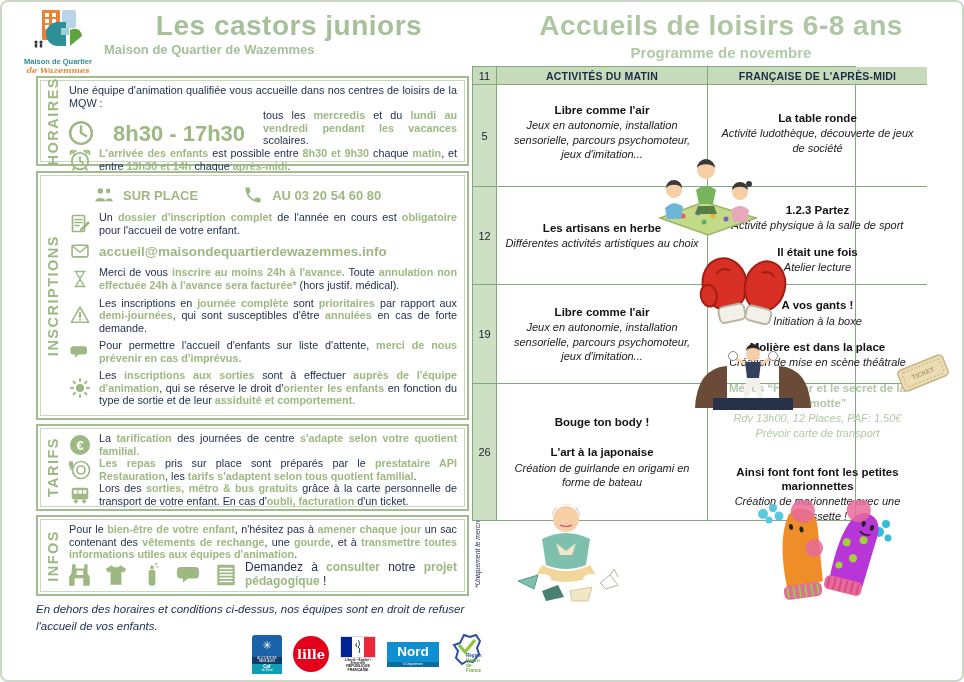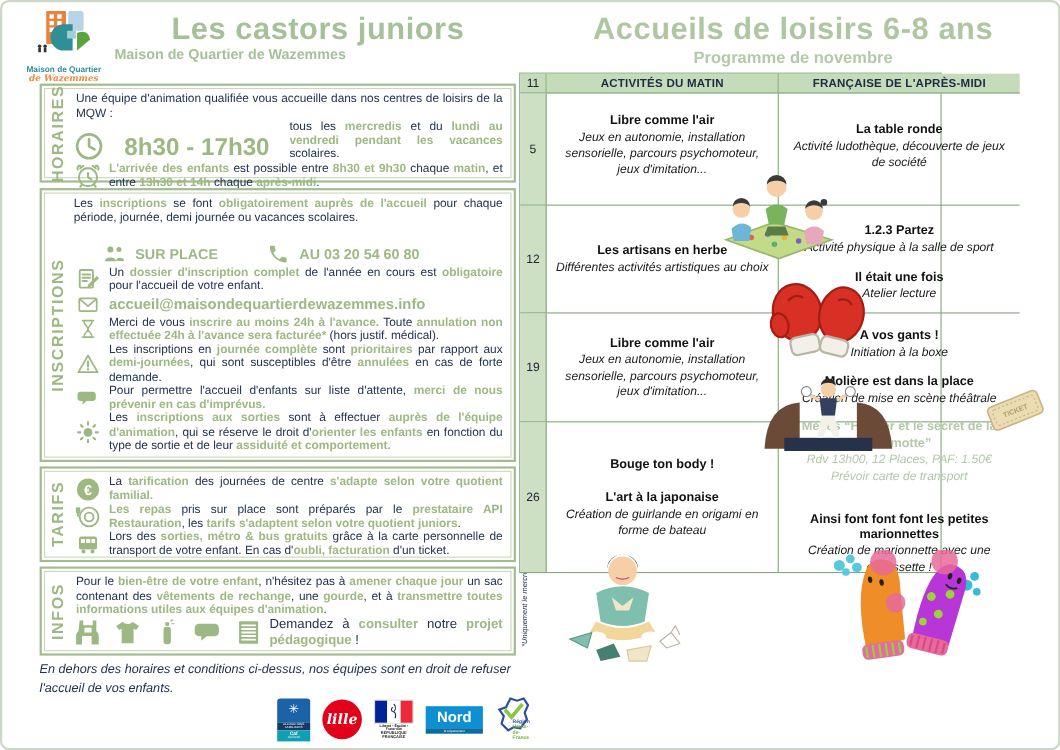--- a/index.html
+++ b/index.html
@@ -38,21 +38,21 @@
   .mailtxt{font-size:13.5px;font-weight:800;color:var(--green)}
   .infos-icons{display:flex;align-items:center;gap:10px}
   .footer-note{position:absolute;left:36px;top:601px;width:430px;font-size:11.5px;font-style:italic;color:var(--dark);line-height:1.45}
   .side-note{position:absolute;left:474px;top:58px;height:530px;writing-mode:vertical-rl;transform:rotate(180deg);font-size:6.8px;font-style:italic;color:var(--dark);white-space:nowrap}
 
   .logos-row{position:absolute;left:252px;top:631px;width:230px;height:46px;display:flex;align-items:center;gap:11px}
   .lg{display:flex;flex-direction:column;align-items:center;line-height:1}
   .caf-top{width:30px;height:22px;background:#1b63a8;border-radius:3px 3px 0 0;color:#fff;font-size:11px;display:flex;align-items:center;justify-content:center}
   .caf-mid{width:30px;height:7px;background:#123c66;color:#fff;font-size:2.8px;display:flex;align-items:center;justify-content:center;text-align:center}
   .caf-bot{width:30px;height:10px;background:#0f9fb4;color:#fff;font-size:4.5px;font-weight:700;display:flex;flex-direction:column;align-items:center;justify-content:center}
-  .lille-circle{width:36px;height:36px;border-radius:50%;background:#e2001a;color:#fff;display:flex;align-items:center;justify-content:center;font-family:"DejaVu Serif",serif;font-style:italic;font-weight:700;font-size:13px}
+  .lille-circle{width:36px;height:36px;border-radius:50%;background:#e2001a;color:#fff;display:flex;align-items:center;justify-content:center;font-family:"DejaVu Serif",serif;font-weight:700;font-size:13px}
   .rf-flag{width:36px;height:22px;display:flex;border:1px solid #ddd}
   .rf-flag div{flex:1}
   .rf-b{background:#002395}.rf-w{background:#fff;position:relative}.rf-r{background:#ed2939}
   .rf-w svg{position:absolute;inset:0;margin:auto}
   .rf-cap{font-size:3.2px;color:#1a1a1a;margin-top:1px;text-align:center;font-weight:700}
   .nord-box{width:52px;height:20px;background:#0d8fd2;color:#fff;font-weight:800;font-size:13.5px;display:flex;align-items:center;justify-content:center}
   .nord-band{width:52px;height:5px;background:#0a6da0;color:#fff;font-size:2.8px;display:flex;align-items:center;justify-content:center}
   .hdf{position:relative;width:48px;height:42px}
   .hdf-txt{position:absolute;left:16px;bottom:2px;font-size:4.6px;font-weight:700;color:#2d4e9e;line-height:1.1}
   .hdf-txt .g{color:#6fae3e}
@@ -146,21 +146,20 @@
  </div>
 </div>
 
 
 <div class="sec" style="top:171px;height:249px" data-name="section-inscriptions">
  <div class="sec-in">
   <div class="sec-label" data-name="inscriptions-label">
         <span>INSCRIPTIONS</span>
       </div>
   <div class="sec-body">
-    <p class="ptext" data-name="inscriptions-intro"><span class="seg-d">Les </span><span class="seg-g">inscriptions</span><span class="seg-d"> se font </span><span class="seg-g">obligatoirement auprès de l'accueil</span><span class="seg-d"> pour chaque période, journée, demi journée ou vacances scolaires.</span></p>
     <div class="contact-row" data-name="contact-row">
       <span class="contact-item">
         <span class="pic" data-name="people-icon">
           <svg width="24" height="22" viewBox="0 0 24 24">
                 <g class="f">
                   <circle cx="8" cy="7.5" r="3"></circle>
                   <path d="M2.5 19c0-5 11-5 11 0z"></path>
                   <circle cx="16.5" cy="7.5" r="2.5"></circle>
                   <path d="M13.5 18.5c.5-4 8.5-4 8 .5z"></path>
                 </g>
@@ -255,21 +254,21 @@
       <p class="ptext"><span class="seg-d">La </span><span class="seg-g">tarification</span><span class="seg-d"> des journées de centre </span><span class="seg-g">s'adapte selon votre quotient familial.</span></p>
     </div>
     <div class="para" data-name="repas-row">
       <span class="pic" data-name="plate-cutlery-icon">
         <svg width="24" height="24" viewBox="0 0 24 24">
               <circle cx="13" cy="12" r="8.5"></circle>
               <circle cx="13" cy="12" r="4"></circle>
               <path d="M3 4v7M1.8 4v3.5c0 1 2.4 1 2.4 0V4"></path>
             </svg>
       </span>
-      <p class="ptext"><span class="seg-g">Les repas</span><span class="seg-d"> pris sur place sont préparés par le </span><span class="seg-g">prestataire API Restauration</span><span class="seg-d">, les </span><span class="seg-g">tarifs s'adaptent selon votre quotient juniors</span><span class="seg-d">.</span></p>
+      <p class="ptext"><span class="seg-g">Les repas</span><span class="seg-d"> pris sur place sont préparés par le </span><span class="seg-g">prestataire API Restauration</span><span class="seg-d">, les </span><span class="seg-g">tarifs s'adaptent selon tous quotient familial</span><span class="seg-d">.</span></p>
     </div>
     <div class="para" data-name="bus-row">
       <span class="pic" data-name="bus-icon">
         <svg width="24" height="22" viewBox="0 0 24 24">
               <rect class="f" x="3" y="4" width="18" height="13" rx="2.5"></rect>
               <g fill="#fff" stroke="none">
                 <rect x="5" y="6.5" width="4" height="4" rx="0.5"></rect>
                 <rect x="10.2" y="6.5" width="4" height="4" rx="0.5"></rect>
                 <rect x="15.4" y="6.5" width="3.6" height="4" rx="0.5"></rect>
               </g>

